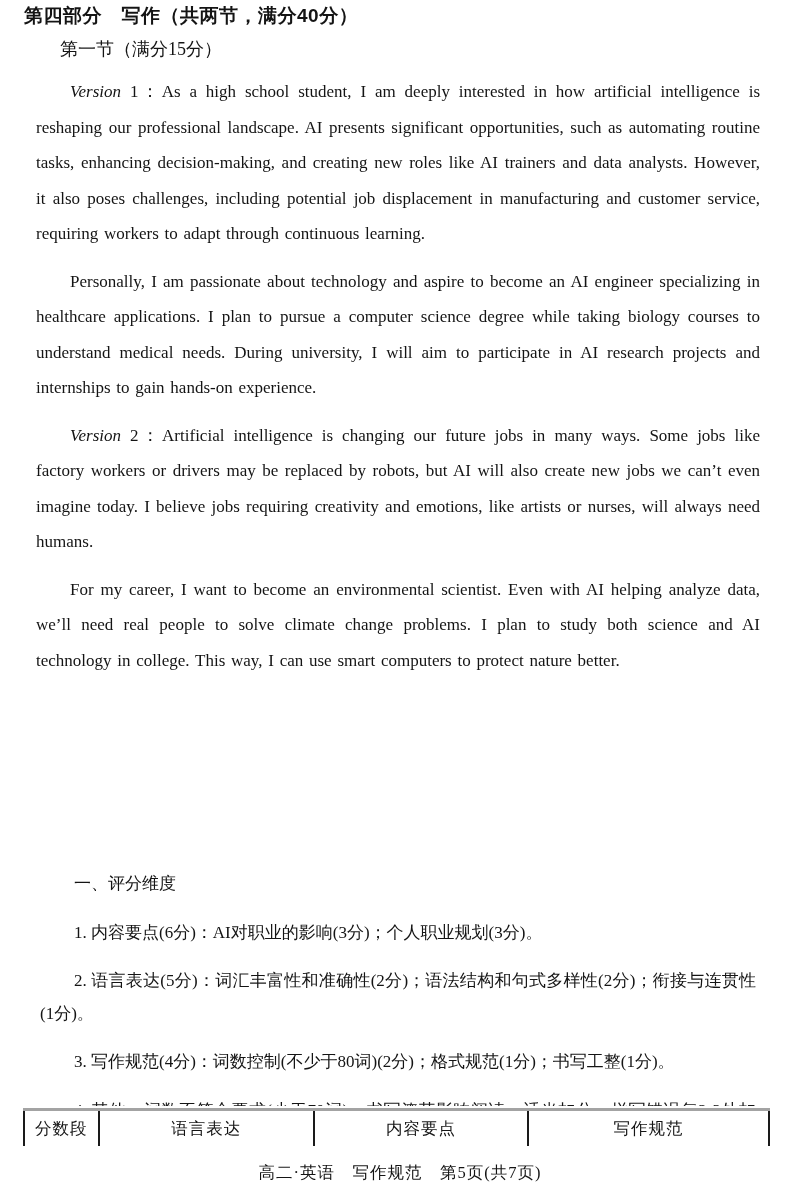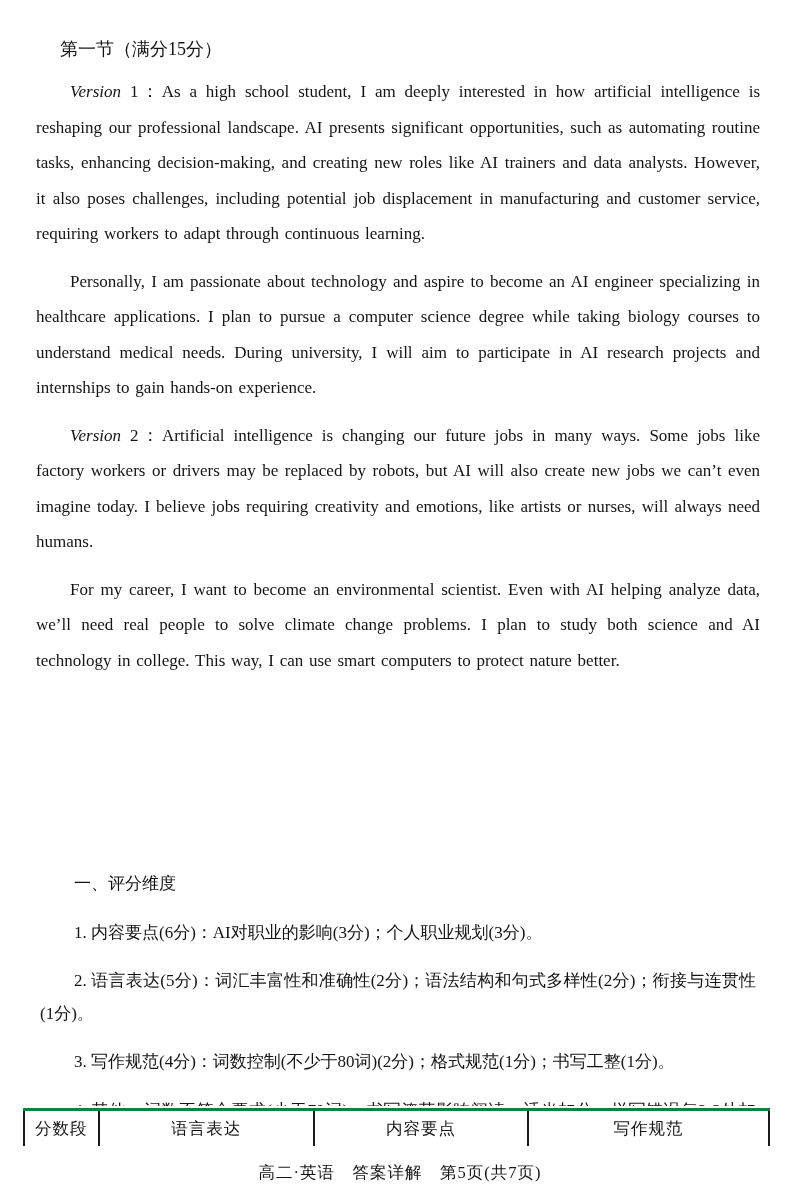--- a/index.html
+++ b/index.html
@@ -69,21 +69,21 @@
   .scoring p {
     margin: 16px;
     text-indent: 2em;
   }
   .rubric-table {
     position: absolute;
     top: 1108px;
     left: 23px;
     width: 747px;
     height: 38px;
-    border-top: 3px solid #15803d;
+    border-top: 3px solid #a3a3a3;
     display: flex;
     box-sizing: border-box;
   }
   .rubric-table .cell {
     box-sizing: border-box;
     border-left: 2px solid #1a1a1a;
     display: flex;
     align-items: center;
     justify-content: center;
     font-size: 16.5px;
@@ -104,20 +104,21 @@
     text-align: center;
     font-size: 16.5px;
     letter-spacing: 1px;
   }
 </style>
 </head>
 <body>
 
 <div class="page">
 
+  <div class="part-heading">第四部分　写作（共两节，满分40分）</div>
 
   <div class="section-heading">第一节（满分15分）</div>
 
   <div class="essay">
     <p><span class="vlabel">Version</span><span> 1：</span><span>As a high school student, I am deeply interested in how artificial intelligence is reshaping our professional landscape. AI presents significant opportunities, such as automating routine tasks, enhancing decision-making, and creating new roles like AI trainers and data analysts. However, it also poses challenges, including potential job displacement in manufacturing and customer service, requiring workers to adapt through continuous learning.</span></p>
     <p>Personally, I am passionate about technology and aspire to become an AI engineer specializing in healthcare applications. I plan to pursue a computer science degree while taking biology courses to understand medical needs. During university, I will aim to participate in AI research projects and internships to gain hands-on experience.</p>
     <p><span class="vlabel">Version</span><span> 2：</span><span>Artificial intelligence is changing our future jobs in many ways. Some jobs like factory workers or drivers may be replaced by robots, but AI will also create new jobs we can’t even imagine today. I believe jobs requiring creativity and emotions, like artists or nurses, will always need humans.</span></p>
     <p>For my career, I want to become an environmental scientist. Even with AI helping analyze data, we’ll need real people to solve climate change problems. I plan to study both science and AI technology in college. This way, I can use smart computers to protect nature better.</p>
   </div>
 
@@ -130,15 +131,15 @@
     <p>二、评分细则</p>
   </div>
 
   <div class="rubric-table">
     <div class="cell c1">分数段</div>
     <div class="cell c3">语言表达</div>
     <div class="cell c2">内容要点</div>
     <div class="cell c4">写作规范</div>
   </div>
 
-  <div class="page-footer">高二·英语　答案详解　第5页(共7页)</div>
+  <div class="page-footer">高二·英语　写作规范　第5页(共7页)</div>
 
 </div>
 
 </body></html>

